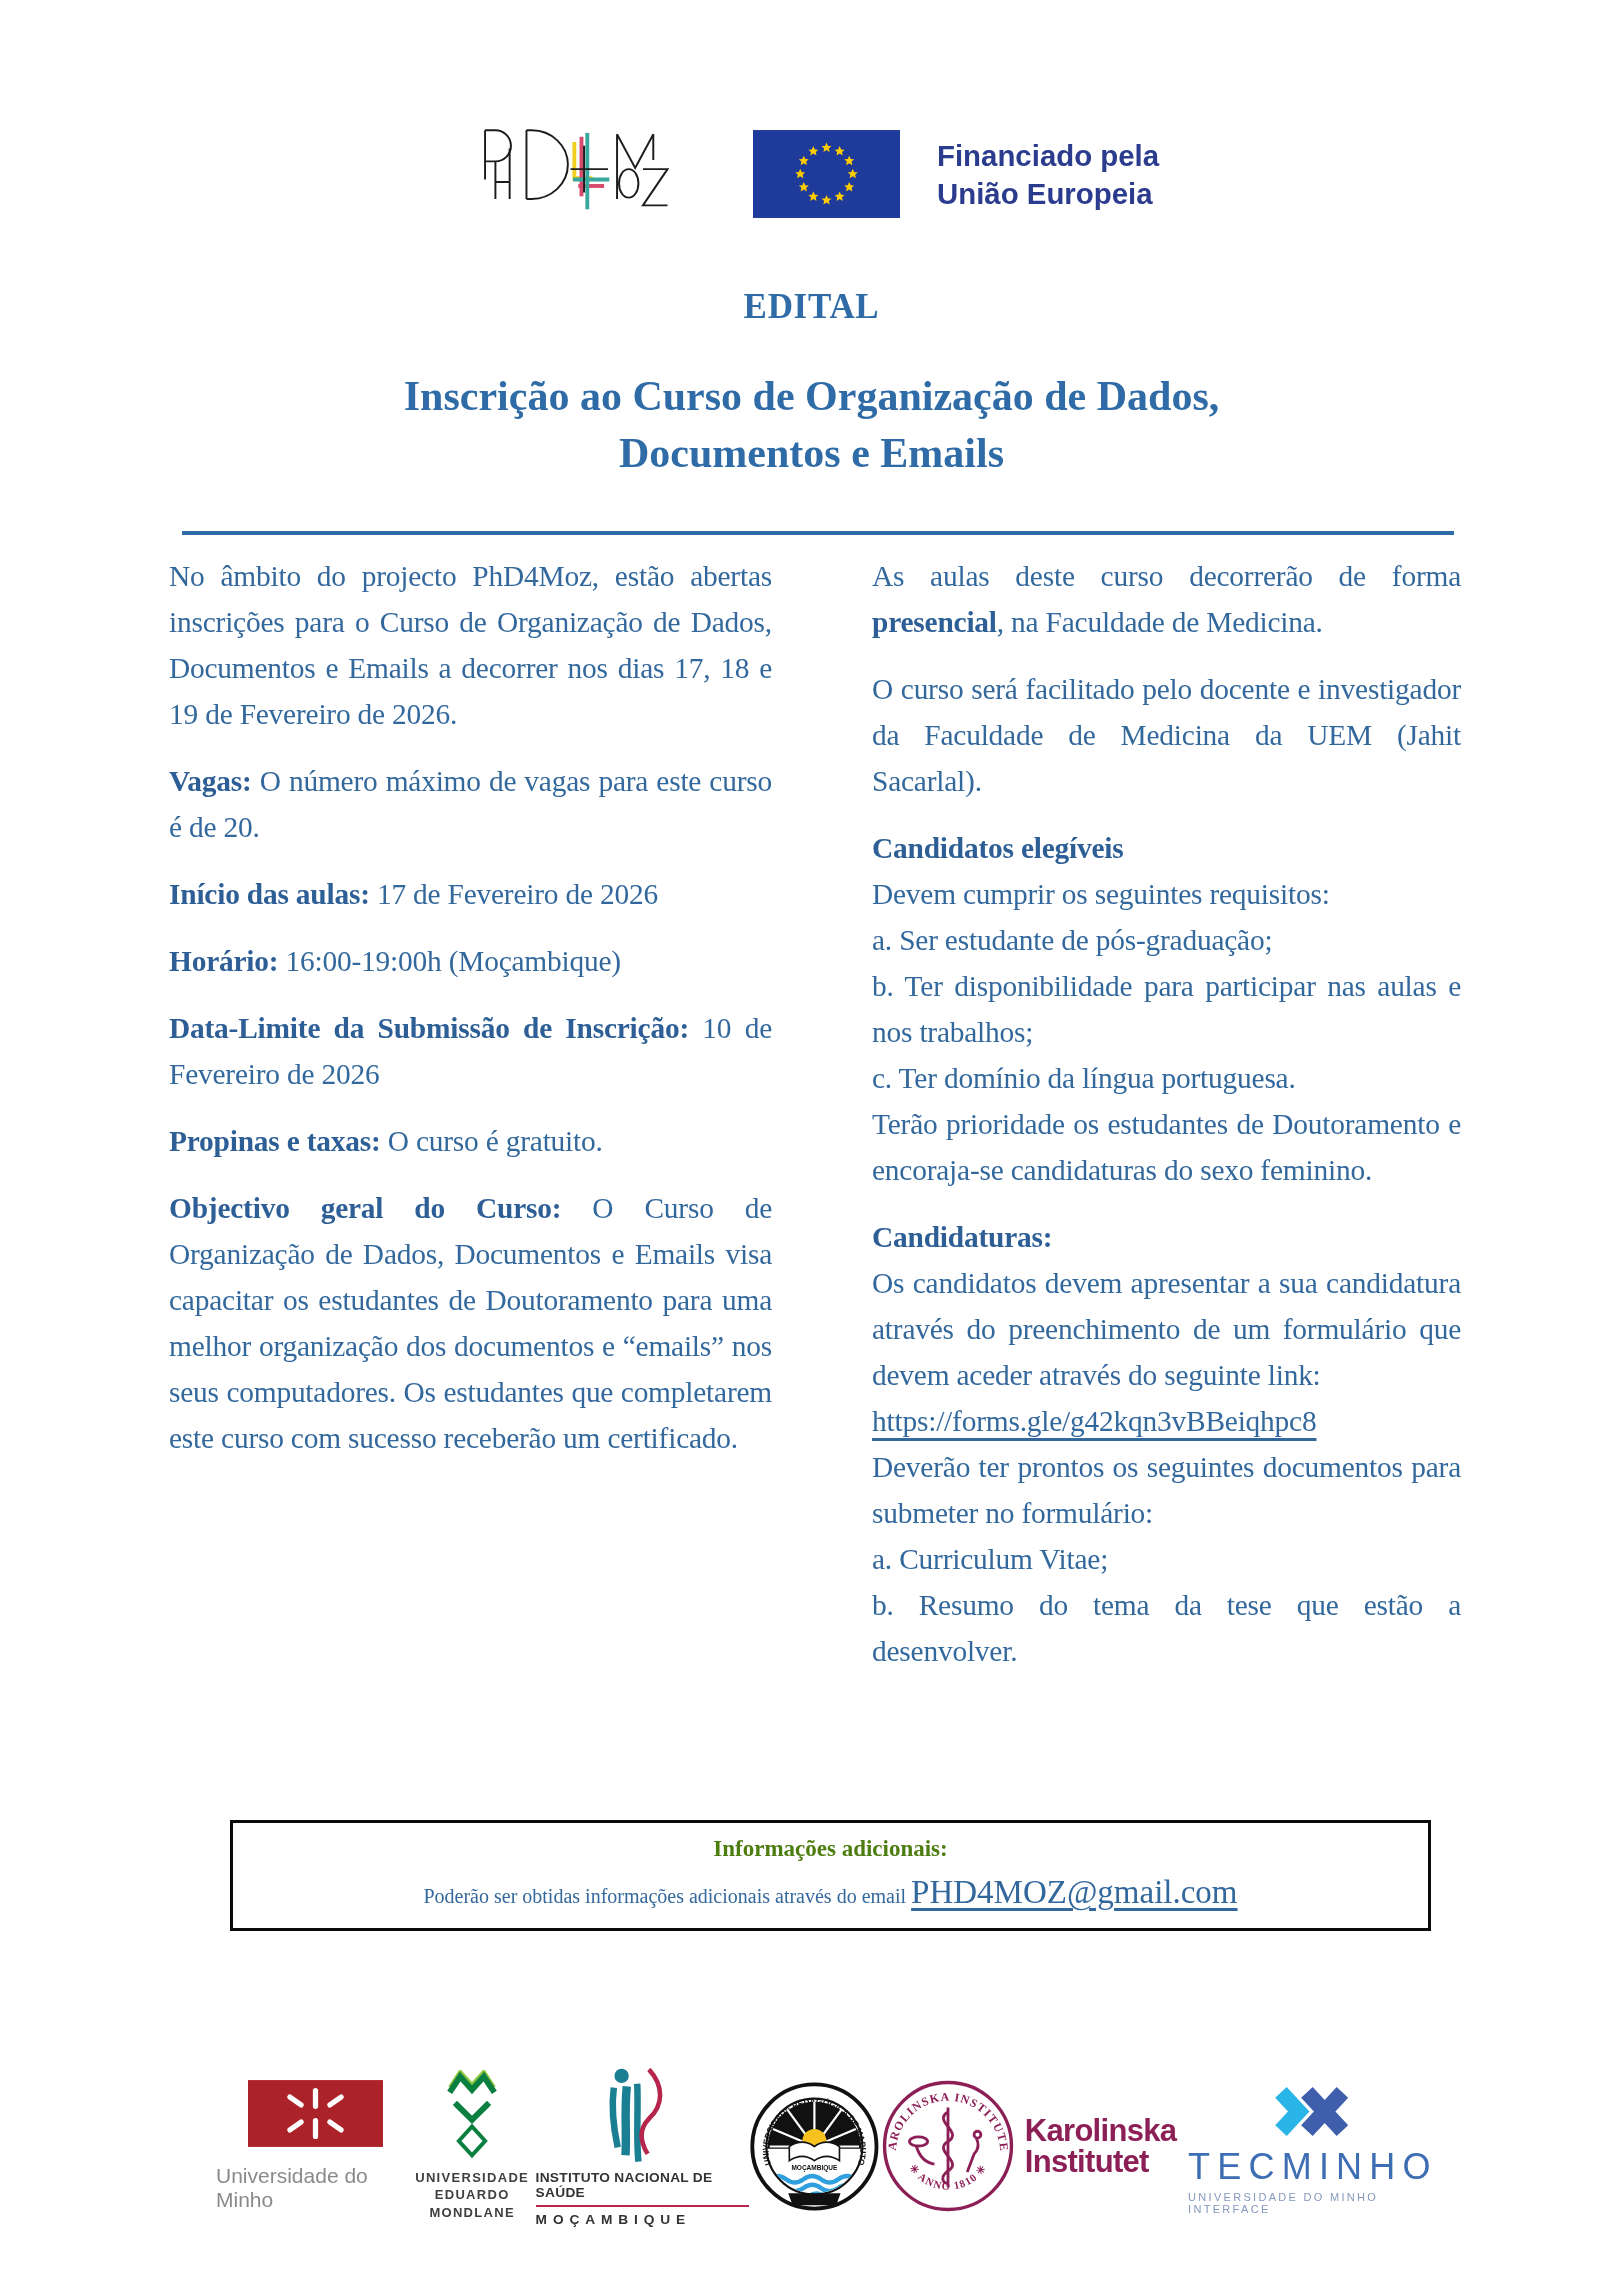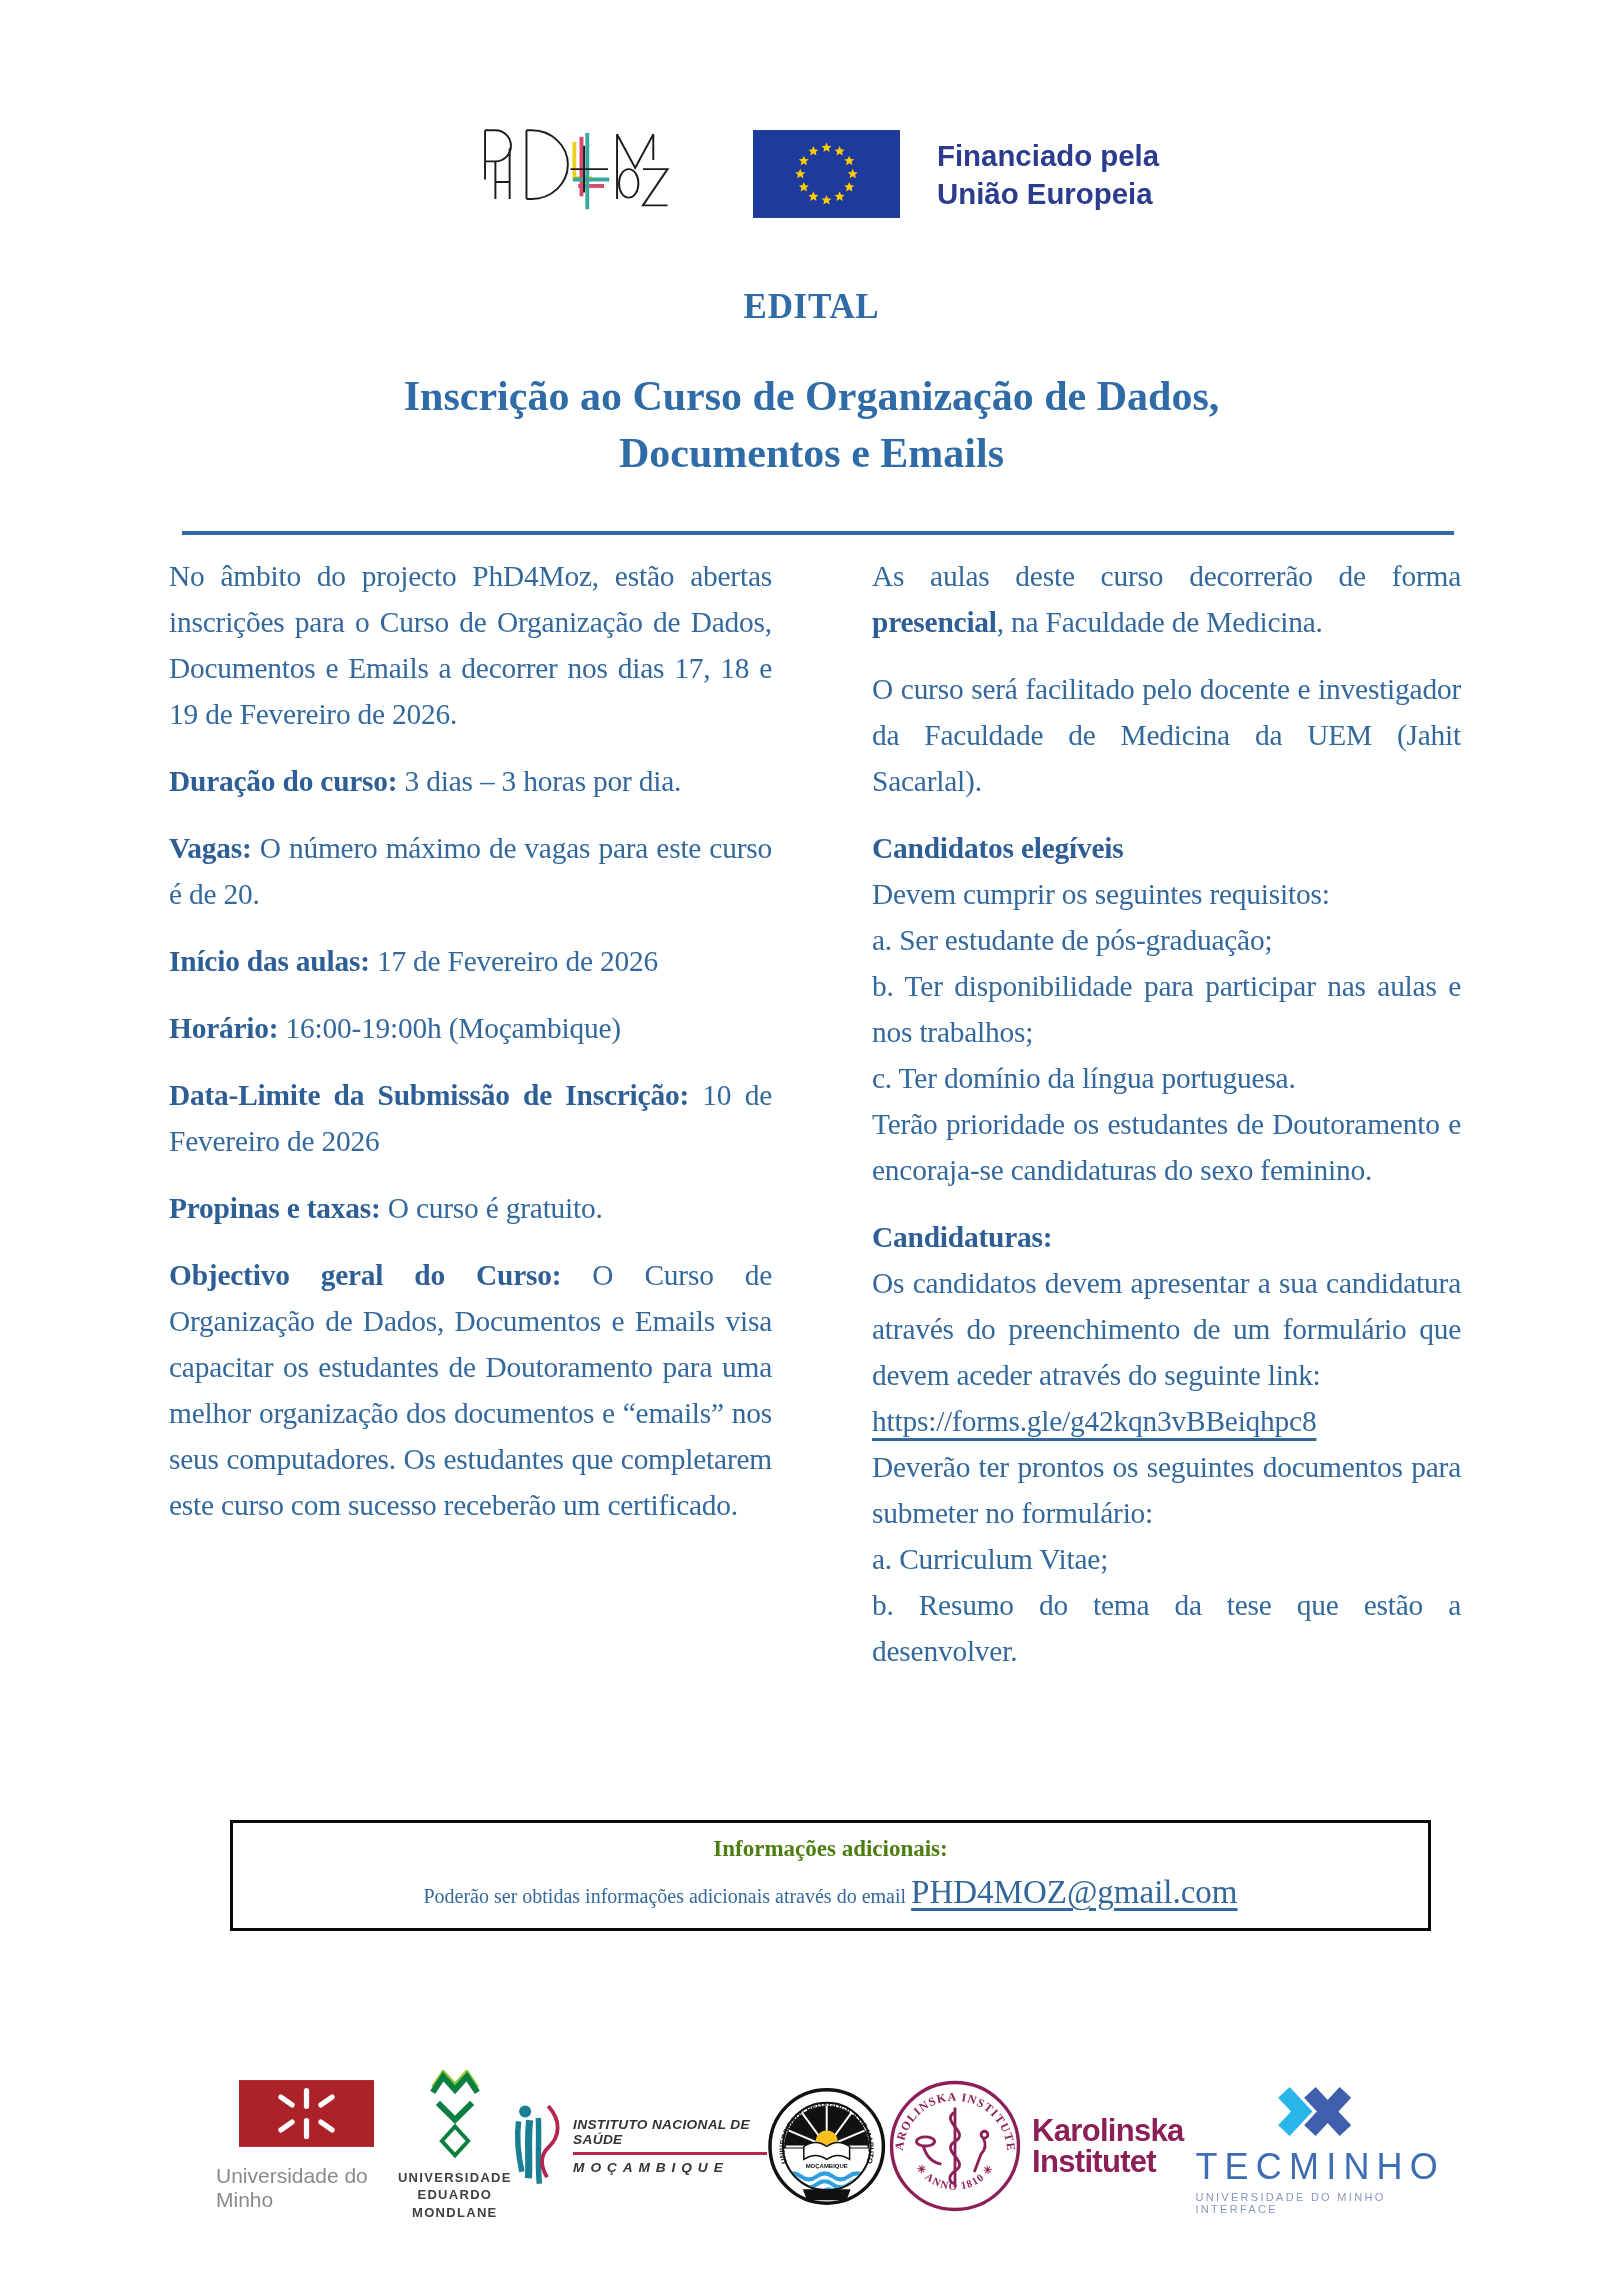--- a/index.html
+++ b/index.html
@@ -65,21 +65,21 @@
   
   .footer{
     position:absolute;left:216px;top:2061px;width:1229px;height:170px;
     display:flex;justify-content:space-between;align-items:center;
     font-family:"Liberation Sans","DejaVu Sans",sans-serif;
   }
   .logo-item{display:flex;flex-direction:column;align-items:center;}
   .uminho-caption{margin-top:17px;font-size:21px;font-weight:normal;color:#8a8a8a;}
   .uem-caption{margin-top:6.5px;text-align:center;font-size:13px;font-weight:bold;
     color:#3f3f3f;letter-spacing:1.3px;line-height:1.35;}
-  .ins-item{display:flex;flex-direction:row;align-items:center;font-style:italic;}
+  .ins-item{display:flex;flex-direction:column;align-items:center;}
   .ins-textblock{margin-left:6.5px;}
   .ins-l1{font-size:13.7px;font-weight:bold;color:#333;letter-spacing:0.3px;}
   .ins-rule{height:2.6px;background:#b5254c;margin:5.2px 0 5.2px 0;}
   .ins-l2{font-size:13.7px;font-weight:bold;color:#333;letter-spacing:5.9px;}
   .ki-item{display:flex;flex-direction:row;align-items:center;}
   .ki-wordmark{margin-left:9.2px;font-size:31px;font-weight:bold;color:#8d1f57;
     line-height:1.0;letter-spacing:-0.7px;}
   .tec-item{display:flex;flex-direction:column;align-items:center;}
   .tec-textblock{margin-left:11.8px;}
   .tec-name{font-size:36px;color:#3d6db3;letter-spacing:7.2px;font-weight:400;}
@@ -135,21 +135,20 @@
     <div>Financiado pela</div>
     <div>União Europeia</div>
   </div>
 
   <div class="doc-title">EDITAL</div>
   <div class="doc-subtitle">Inscrição ao Curso de Organização de Dados, Documentos e Emails</div>
   <div class="divider"></div>
 
   <div class="col col-left">
     <p><span>No âmbito do projecto PhD4Moz, estão abertas inscrições para o Curso de Organização de Dados, Documentos e Emails a decorrer nos dias 17, 18 e 19 de Fevereiro de 2026.</span></p>
-    <p><b>Duração do curso:</b><span> 3 dias – 3 horas por dia.</span></p>
     <p><b>Vagas:</b><span> O número máximo de vagas para este curso é de 20.</span></p>
     <p><b>Início das aulas:</b><span> 17 de Fevereiro de 2026</span></p>
     <p><b>Horário:</b><span> 16:00-19:00h (Moçambique)</span></p>
     <p><b>Data-Limite da Submissão de Inscrição:</b><span> 10 de Fevereiro de 2026</span></p>
     <p><b>Propinas e taxas:</b><span> O curso é gratuito.</span></p>
     <p><b>Objectivo geral do Curso:</b><span> O Curso de Organização de Dados, Documentos e Emails visa capacitar os estudantes de Doutoramento para uma melhor organização dos documentos e “emails” nos seus computadores. Os estudantes que completarem este curso com sucesso receberão um certificado.</span></p>
   </div>
 
   <div class="col col-right">
     <p><span>As aulas deste curso decorrerão de forma </span><b>presencial</b><span>, na Faculdade de Medicina.</span></p>

